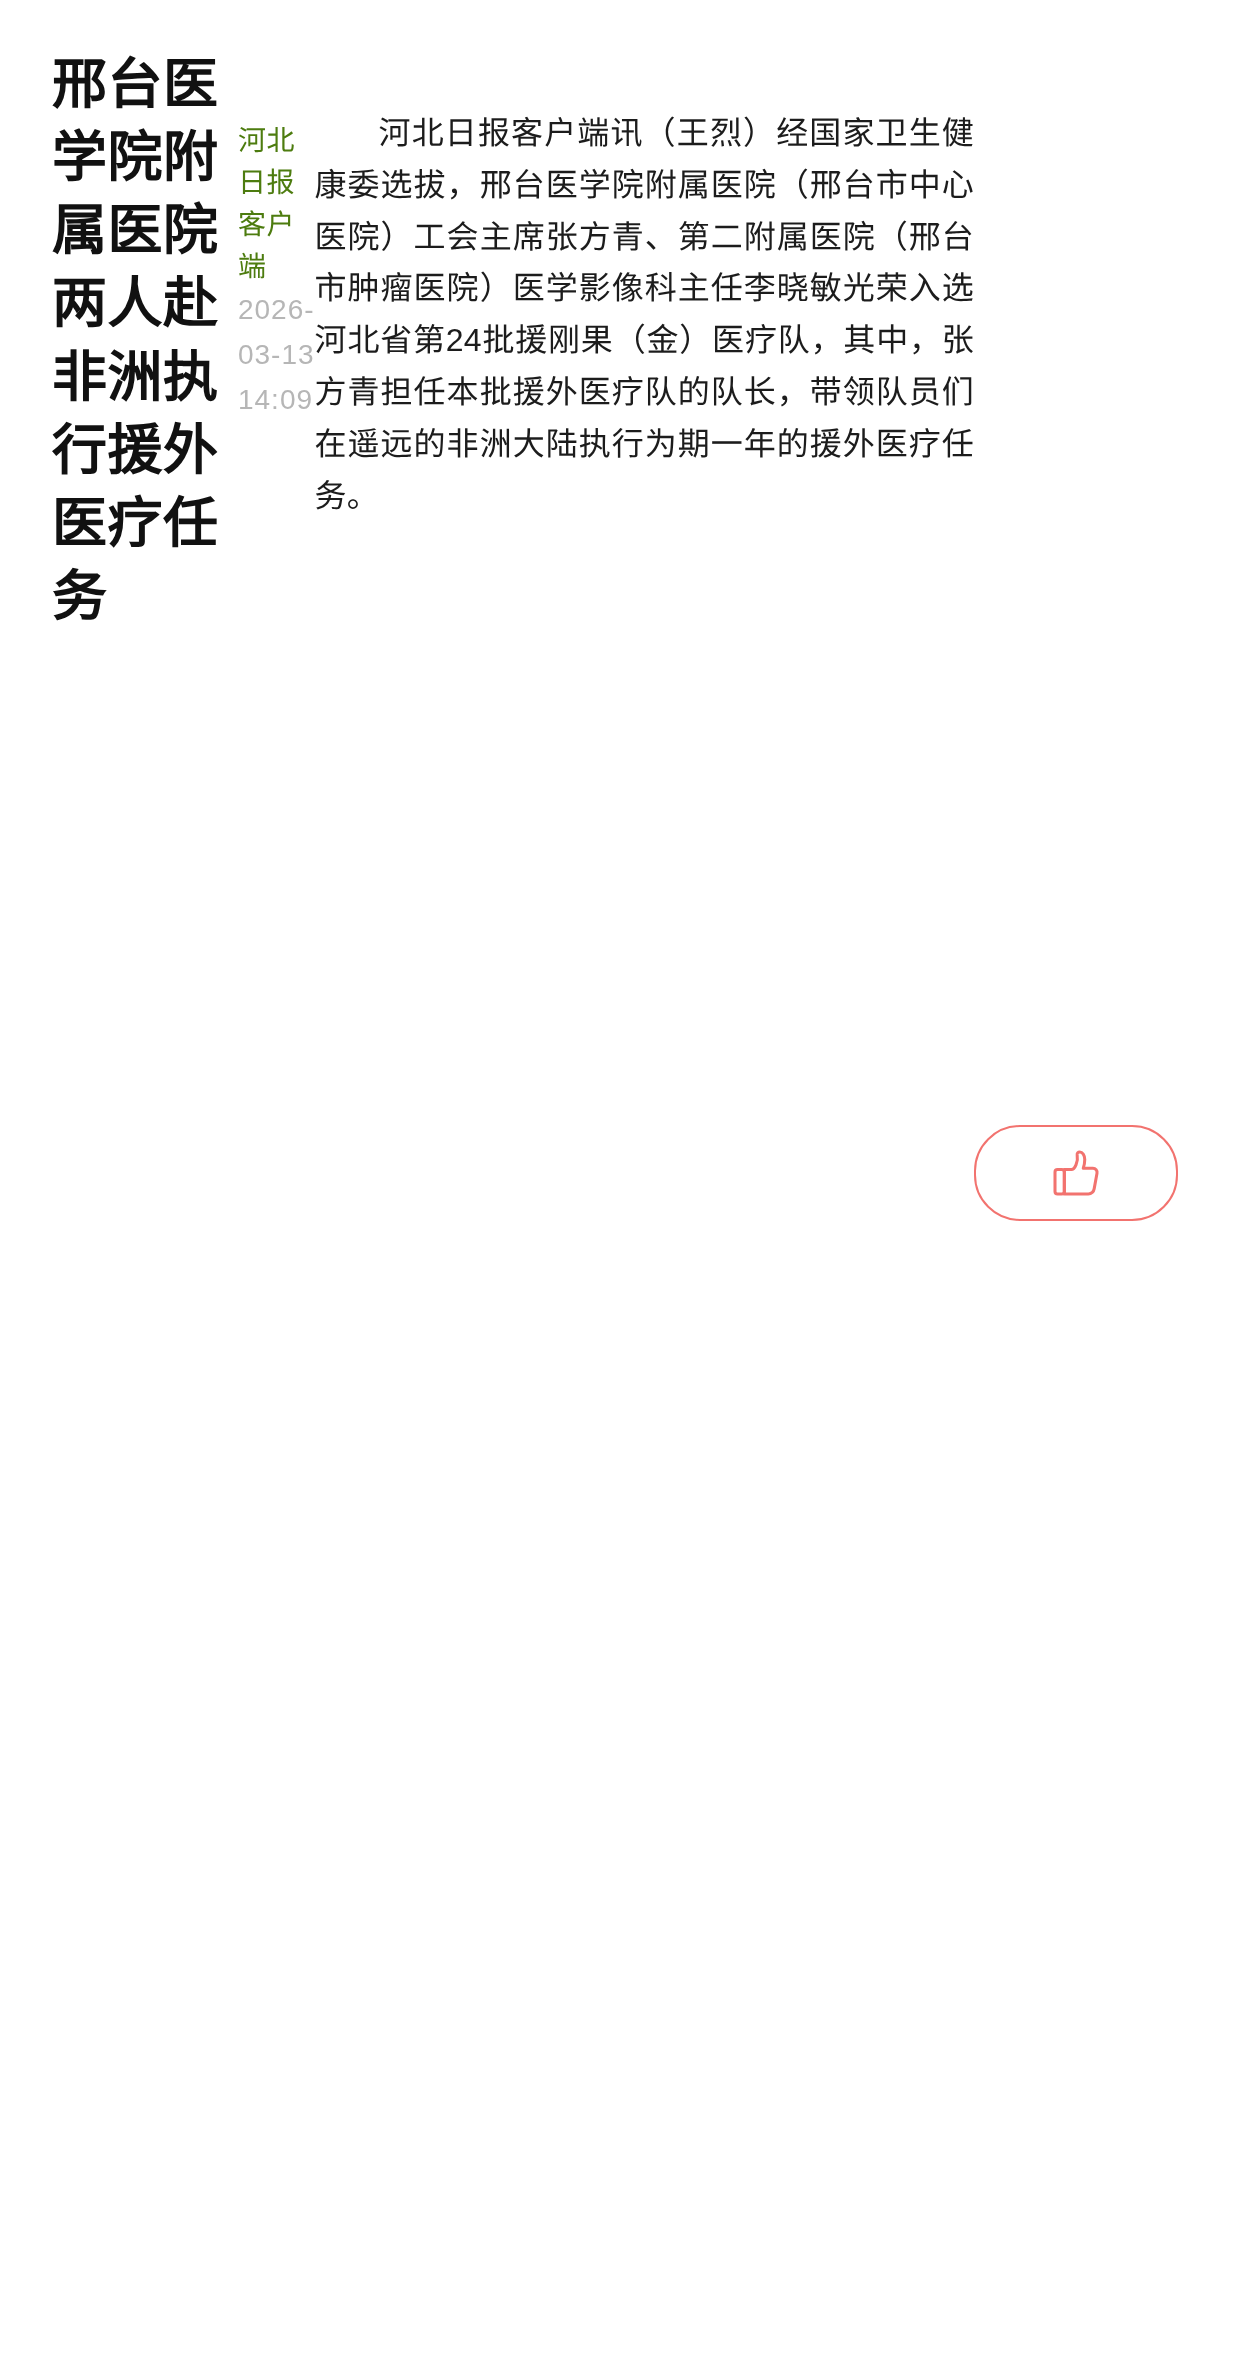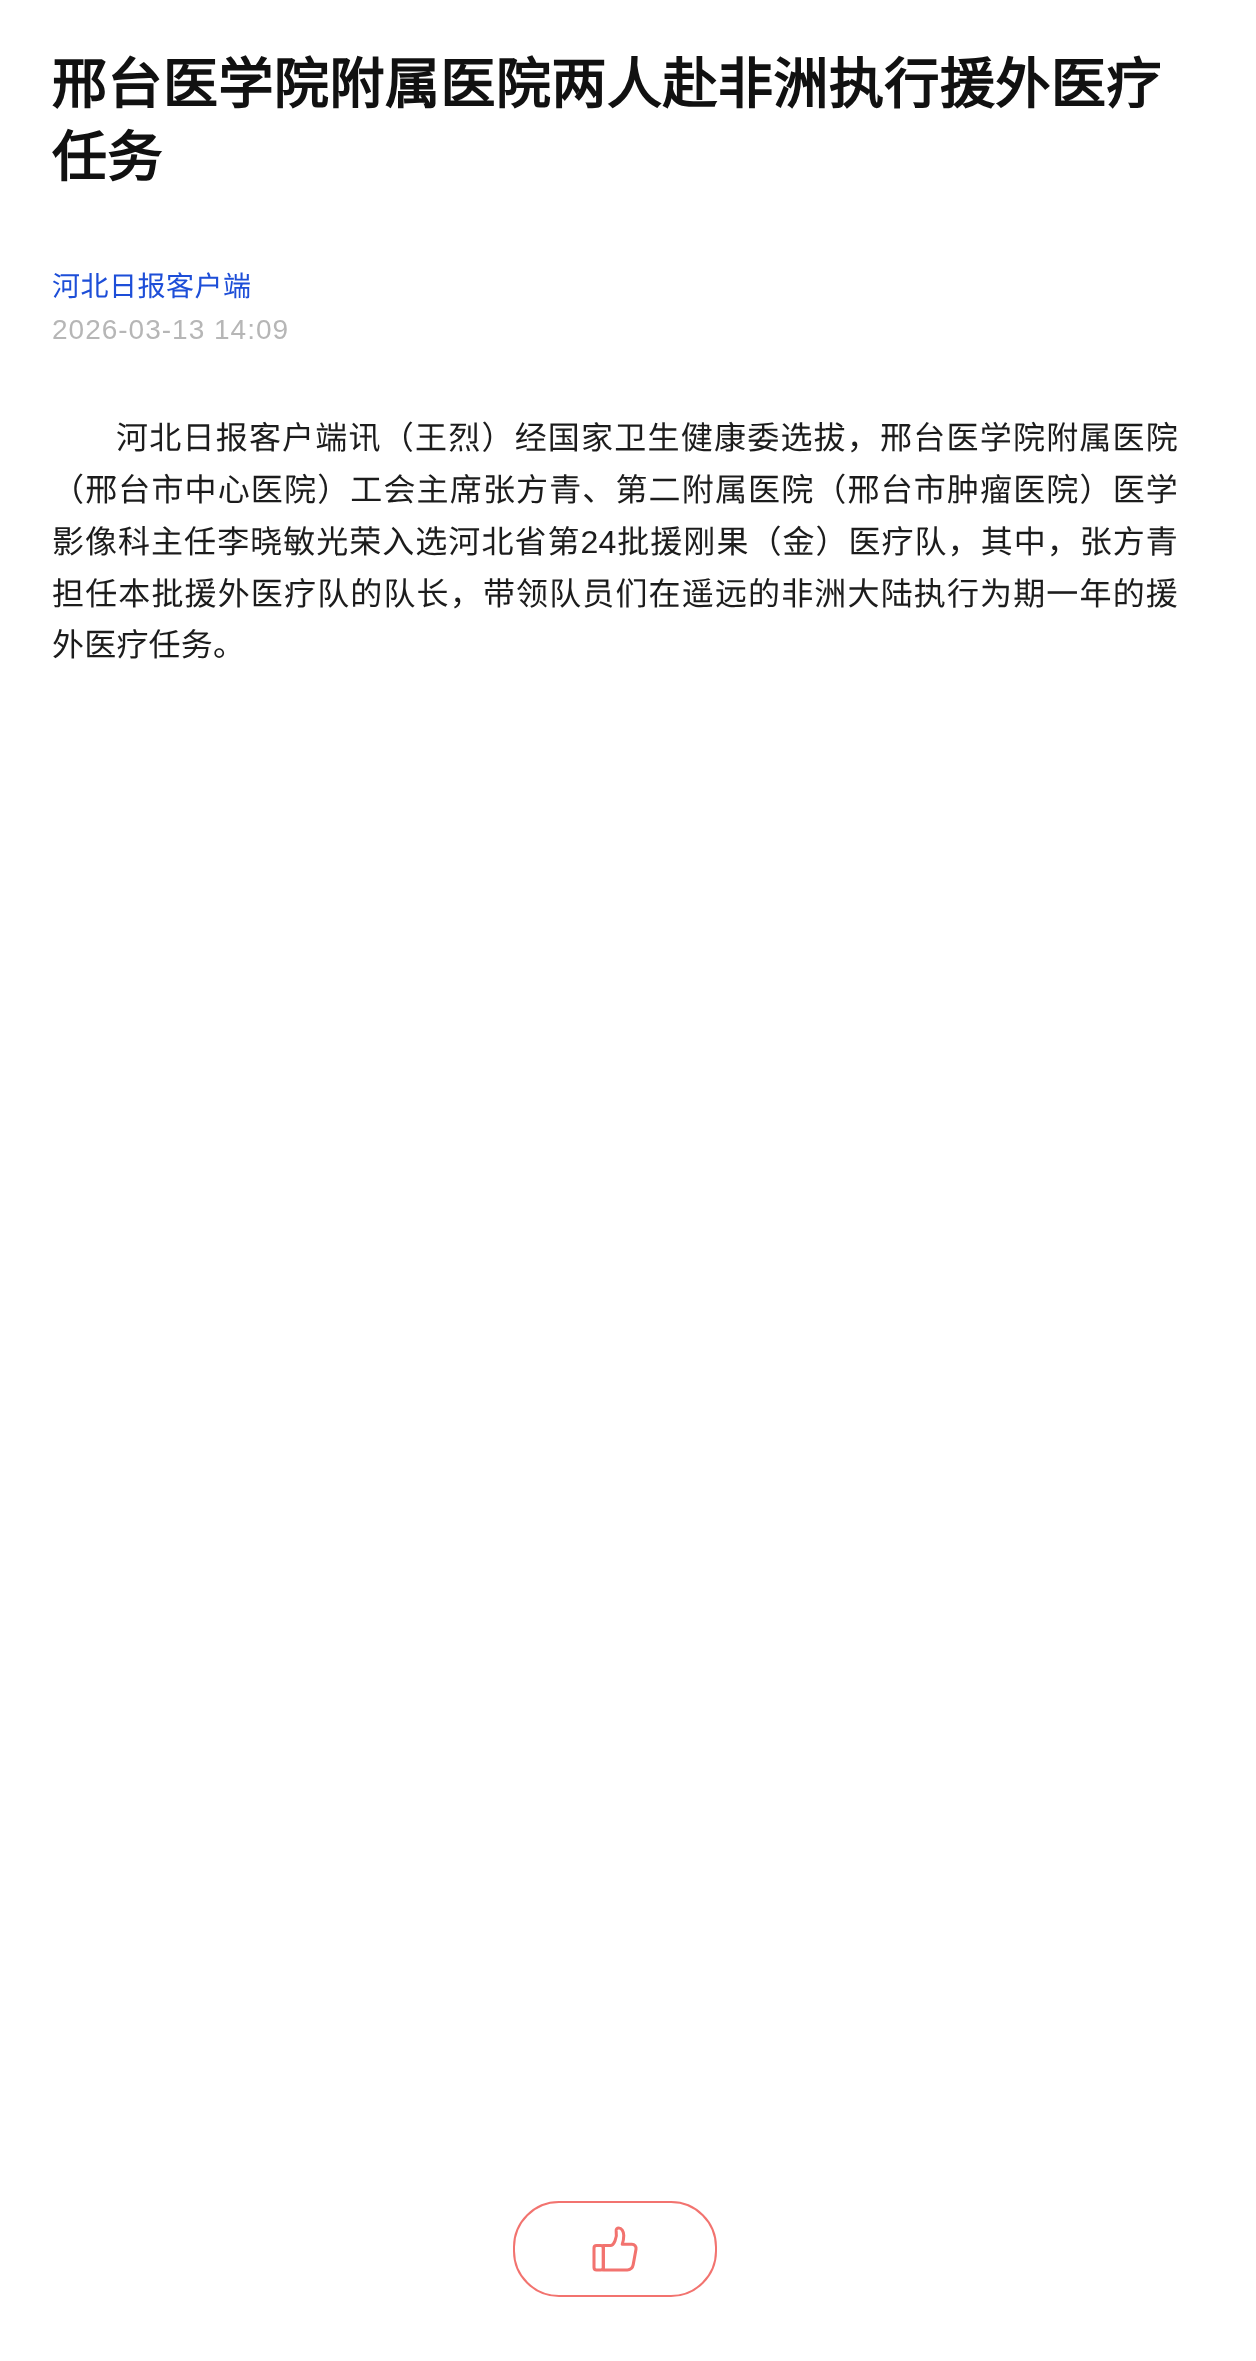--- a/index.html
+++ b/index.html
@@ -13,39 +13,39 @@
     font-family: "Liberation Sans", "DejaVu Sans", sans-serif;
     color: #1a1a1a;
     -webkit-font-smoothing: antialiased;
   }
   .article {
     box-sizing: border-box;
     width: 1256px;
     min-height: 2361px;
     padding: 48px 78px 0 52px;
     display: flex;
-    flex-direction: column;
+    flex-direction: row;
   }
   .article-title {
     font-size: 55px;
     line-height: 1.33;
     font-weight: bold;
     letter-spacing: 0.5px;
     color: #111111;
     margin: 0 0 0 0;
     padding-right: 10px;
   }
   .meta {
     margin-top: 72px;
     margin-bottom: 0;
   }
   .meta-source {
     font-size: 28px;
     line-height: 1.5;
-    color: #1d4ed8;
+    color: #4d7c0f;
     letter-spacing: 0.5px;
   }
   .meta-time {
     font-size: 28px;
     line-height: 1.6;
     color: #b6b6b6;
     letter-spacing: 1px;
   }
   .body-text {
     margin-top: 60px;

